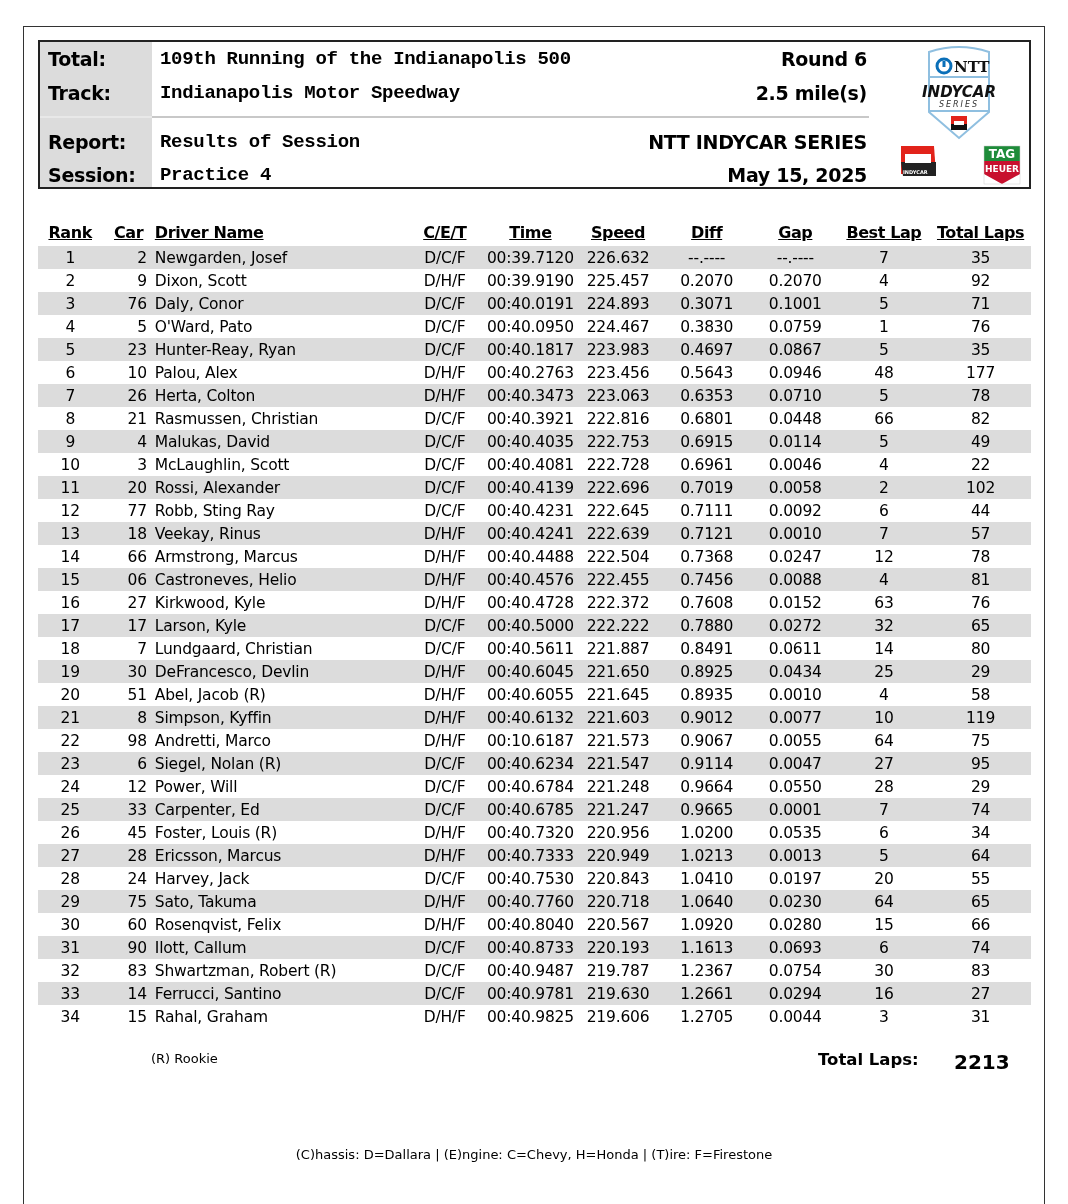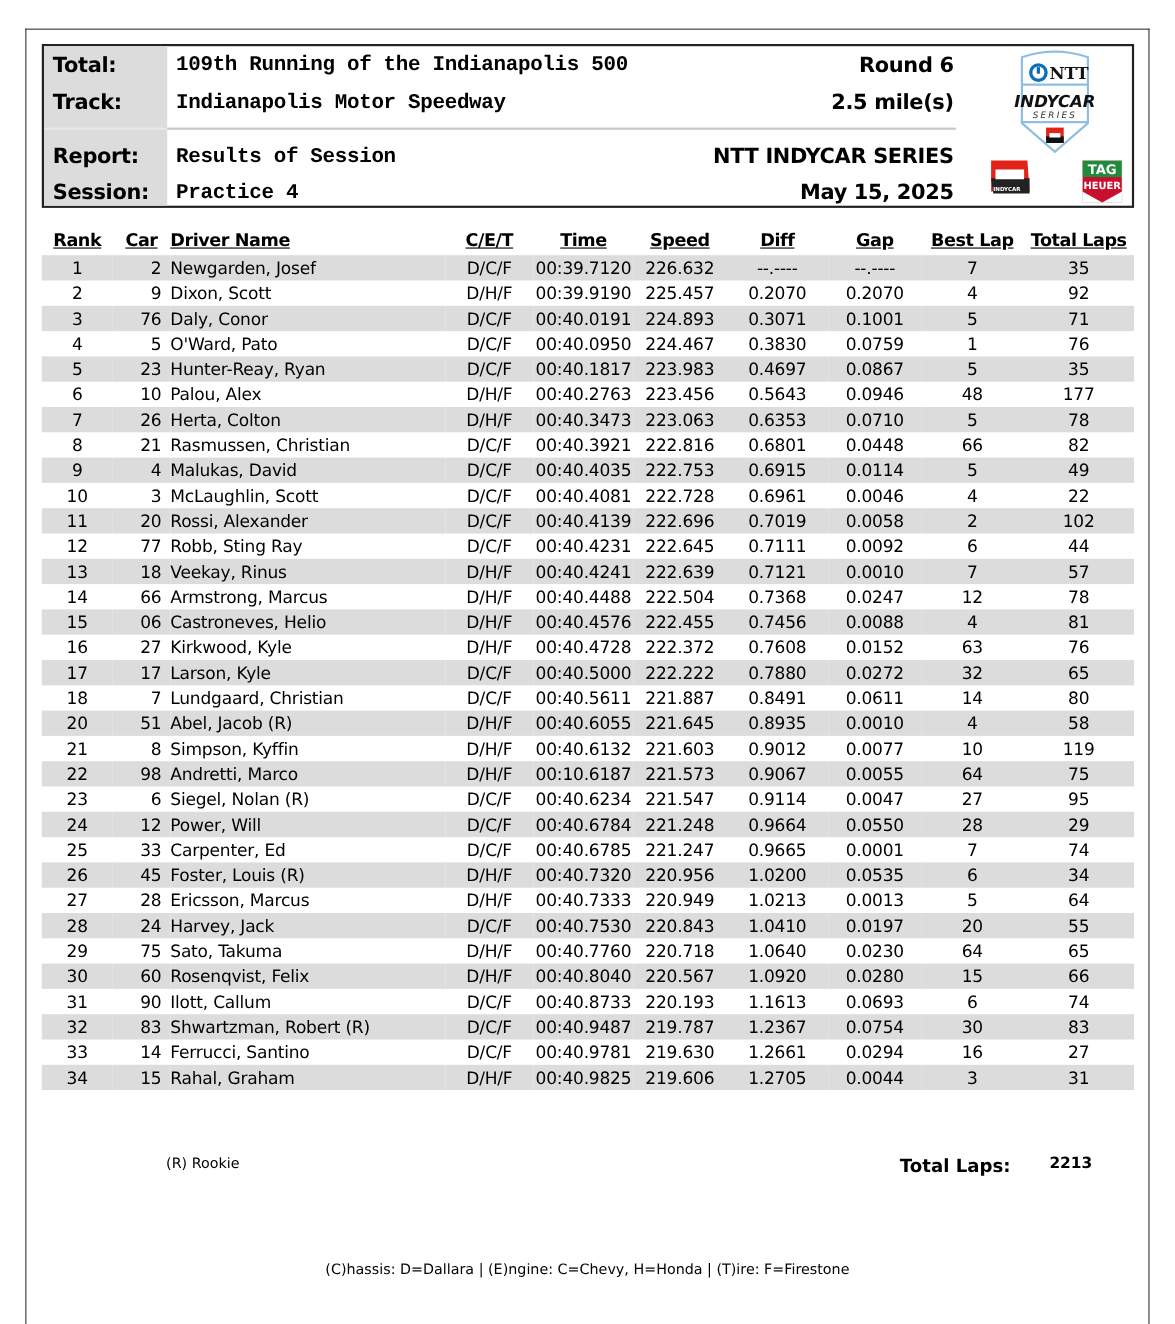--- a/index.html
+++ b/index.html
@@ -11,41 +11,41 @@
             border:2px solid #222; box-sizing:border-box; }
   .hlabel-col { position:absolute; left:0; top:0; width:112px; height:100%; background:#dcdcdc; }
   .hrow { position:absolute; left:0; height:30px; line-height:30px; font-weight:bold; font-size:19px; letter-spacing:-0.3px; }
   .hlabel { position:absolute; left:8px; width:110px; white-space:nowrap; }
   .hval { position:absolute; left:120px; white-space:nowrap;font-family:Liberation Mono, monospace; }
   .hright { position:absolute; right:162px; text-align:right; white-space:nowrap; font-weight:bold; font-size:19px; letter-spacing:-0.3px; height:30px; line-height:30px; }
   .hsep { position:absolute; left:112px; top:74px; width:717px; height:2px; background:#c8c8c8; }
   .hsep-left { position:absolute; left:0; top:74px; width:112px; height:2px; background:#e8e8e8; }
   .logos { position:absolute; right:0; top:0; width:140px; height:145px; }
 
-  table.results { position:absolute; left:38px; top:204px; width:993px; border-collapse:collapse;
+  table.results { position:absolute; left:38px; top:218px; width:993px; border-collapse:collapse;
                   font-size:15.5px; letter-spacing:-0.2px; }
   table.results th { font-weight:bold; text-decoration:underline; font-size:16px; height:28px; padding:0; white-space:nowrap; letter-spacing:-0.4px; }
   table.results td { height:23px; padding:0; white-space:nowrap; }
   table.results tbody tr:nth-child(odd) td { background:#dcdcdc; }
   .c-rank { width:64px; text-align:center; }
   .c-car { width:44px; text-align:right; padding-right:8px !important; }
   .c-name { width:248px; text-align:left; }
   .c-cet { width:80px; text-align:center; }
   .c-time { width:90px; text-align:center; }
   .c-speed { width:84px; text-align:center; }
   .c-diff { width:92px; text-align:center; }
   .c-gap { width:84px; text-align:center; }
   .c-best { width:92px; text-align:center;margin-top:28px; }
   .c-total { width:100px; text-align:center; }
   th.c-car { text-align:center; padding-right:0 !important; }
   th.c-name { text-align:left; }
 
   .rookie-note { position:absolute; left:151px; top:1051px; font-size:13px; }
   .totals-label { position:absolute; left:818px; top:1050px; font-weight:bold; font-size:16.5px; }
-  .totals-value { position:absolute; left:954px; top:1050px; font-weight:bold; font-size:14px; }
+  .totals-value { position:absolute; left:954px; top:1050px; font-weight:bold; font-size:20px; }
   .legend { position:absolute; left:0; width:1068px; top:1147px; text-align:center; font-size:13px; }
 </style>
 </head>
 <body>
 
 <div class="page"></div>
 
 <div class="header">
   <div class="hlabel-col"></div>
   <div class="hsep-left"></div>
@@ -332,20 +332,32 @@
         <td class="c-name">Lundgaard, Christian</td>
         <td class="c-cet">D/C/F</td>
         <td class="c-time">00:40.5611</td>
         <td class="c-speed">221.887</td>
         <td class="c-diff">0.8491</td>
         <td class="c-gap">0.0611</td>
         <td class="c-best">14</td>
         <td class="c-total">80</td>
       </tr>
       <tr>
+        <td class="c-rank">19</td>
+        <td class="c-car">30</td>
+        <td class="c-name">DeFrancesco, Devlin</td>
+        <td class="c-cet">D/H/F</td>
+        <td class="c-time">00:40.6045</td>
+        <td class="c-speed">221.650</td>
+        <td class="c-diff">0.8925</td>
+        <td class="c-gap">0.0434</td>
+        <td class="c-best">25</td>
+        <td class="c-total">29</td>
+      </tr>
+      <tr>
         <td class="c-rank">20</td>
         <td class="c-car">51</td>
         <td class="c-name">Abel, Jacob (R)</td>
         <td class="c-cet">D/H/F</td>
         <td class="c-time">00:40.6055</td>
         <td class="c-speed">221.645</td>
         <td class="c-diff">0.8935</td>
         <td class="c-gap">0.0010</td>
         <td class="c-best">4</td>
         <td class="c-total">58</td>

